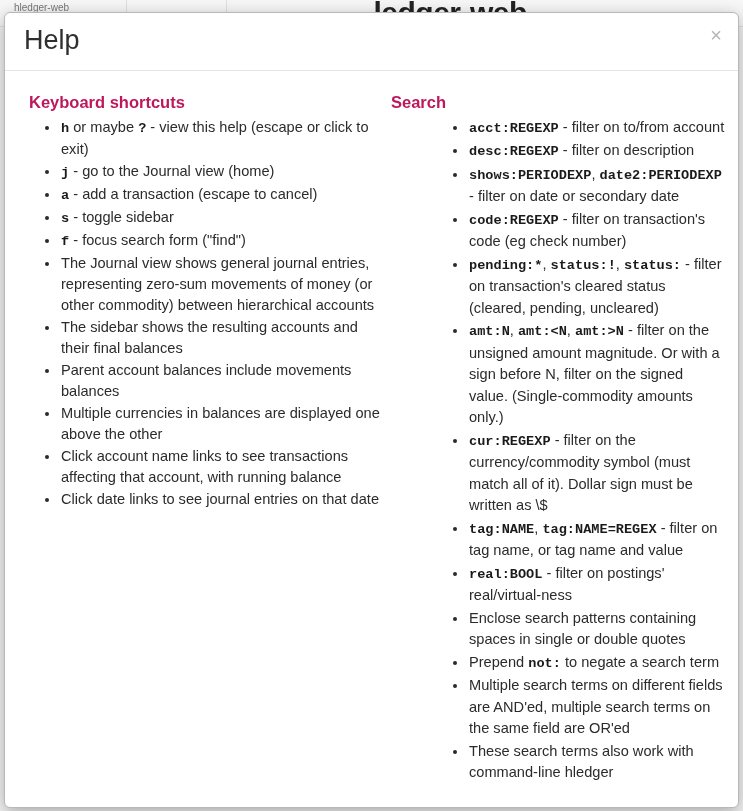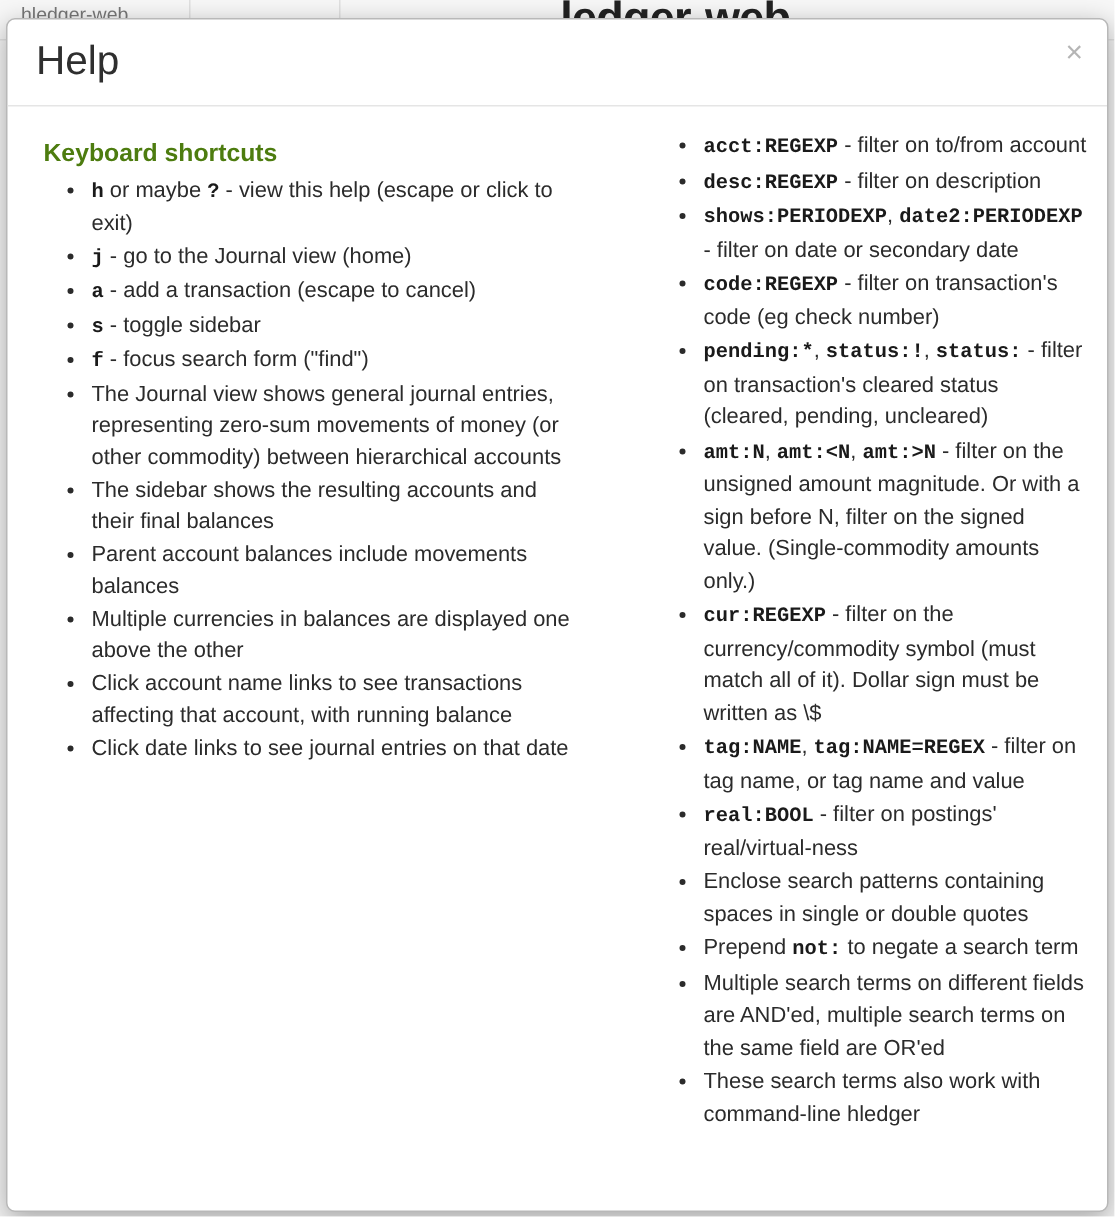--- a/index.html
+++ b/index.html
@@ -28,21 +28,21 @@
     top: 0; left: 0;
     width: 743px;
     height: 26px;
     background: #f7f7f7;
     border-bottom: 1px solid #e2e2e2;
   }
   .page-behind .bg-brand {
     position: absolute;
     top: 2px;
     left: 14px;
-    font-size: 13px;
+    font-size: 10px;
     color: #777;
     font-family: "Liberation Sans", sans-serif;
   }
   .page-behind .bg-divider {
     position: absolute;
     top: 0;
     left: 126px;
     width: 1px;
     height: 26px;
     background: #e0e0e0;
@@ -118,21 +118,21 @@
     flex: 0 0 357px;
   }
   .col-right {
     width: 340px;
     flex: 0 0 340px;
     padding-left: 5px;
   }
   h4.section-title {
     font-size: 16.5px;
     font-weight: bold;
-    color: #4d7c0f;
+    color: #be185d;
     margin: 6px 0 4px 6px;
     line-height: 1.2;
   }
   h4.section-title.general {
     margin-top: 19px;
   }
   ul.help-list {
     margin: 0;
     padding-left: 37px;
     list-style-type: disc;
@@ -189,20 +189,21 @@
         <li>The Journal view shows general journal entries, representing zero-sum movements of money (or other commodity) between hierarchical accounts</li>
         <li>The sidebar shows the resulting accounts and their final balances</li>
         <li>Parent account balances include movements balances</li>
         <li>Multiple currencies in balances are displayed one above the other</li>
         <li>Click account name links to see transactions affecting that account, with running balance</li>
         <li>Click date links to see journal entries on that date</li>
       </ul>
     </div>
 
     <div class="col-right">
+      <h4 class="section-title">Search</h4>
       <ul class="help-list">
         <li><code>acct:REGEXP</code><span> - filter on to/from account</span></li>
         <li><code>desc:REGEXP</code><span> - filter on description</span></li>
         <li><code>shows:PERIODEXP</code>, <code>date2:PERIODEXP</code><span> - filter on date or secondary date</span></li>
         <li><code>code:REGEXP</code><span> - filter on transaction's code (eg check number)</span></li>
         <li><code>pending:*</code>, <code>status:!</code>, <code>status:</code><span> - filter on transaction's cleared status (cleared, pending, uncleared)</span></li>
         <li><code>amt:N</code>, <code>amt:&lt;N</code>, <code>amt:&gt;N</code><span> - filter on the unsigned amount magnitude. Or with a sign before N, filter on the signed value. (Single-commodity amounts only.)</span></li>
         <li><code>cur:REGEXP</code><span> - filter on the currency/commodity symbol (must match all of it). Dollar sign must be written as \$</span></li>
         <li><code>tag:NAME</code>, <code>tag:NAME=REGEX</code><span> - filter on tag name, or tag name and value</span></li>
         <li><code>real:BOOL</code><span> - filter on postings' real/virtual-ness</span></li>

